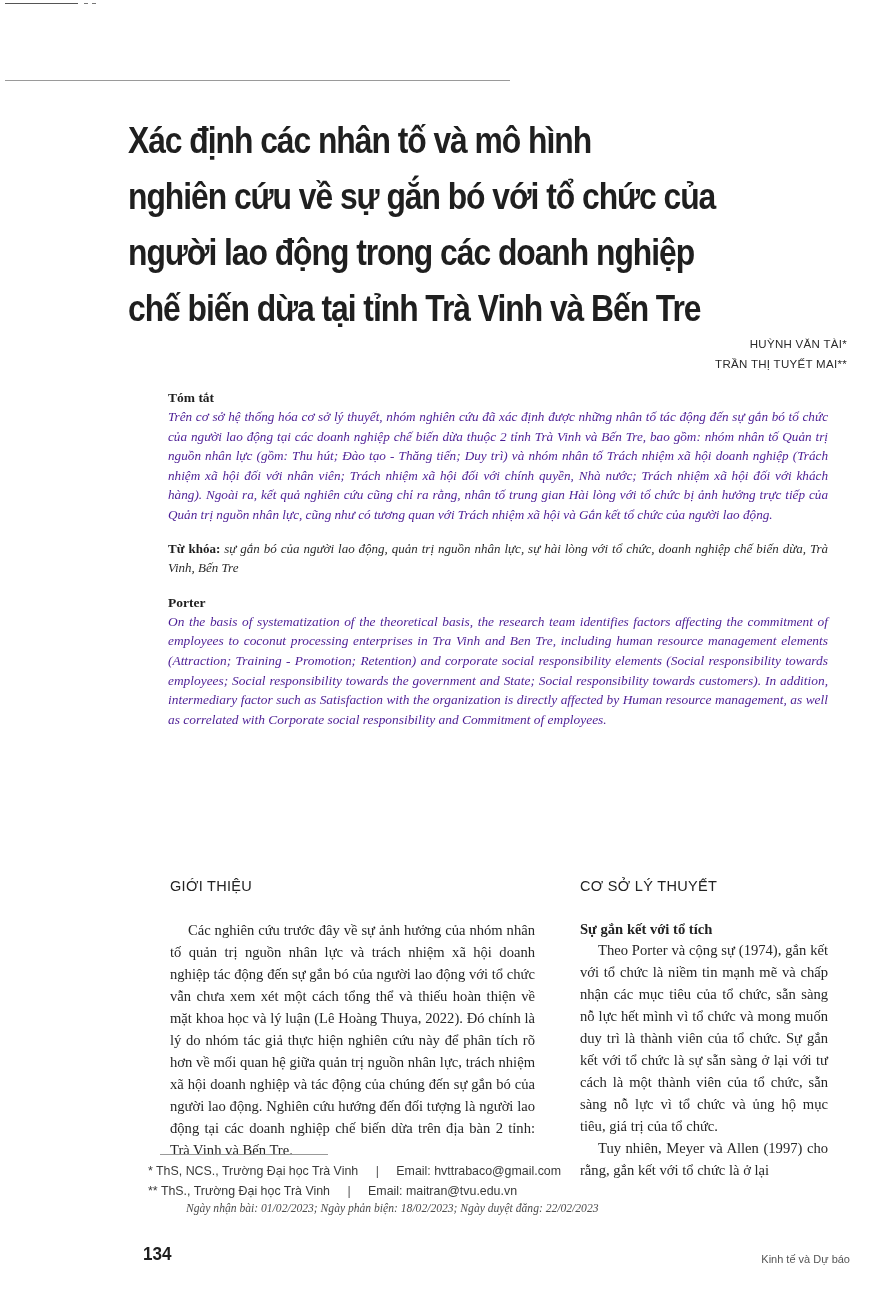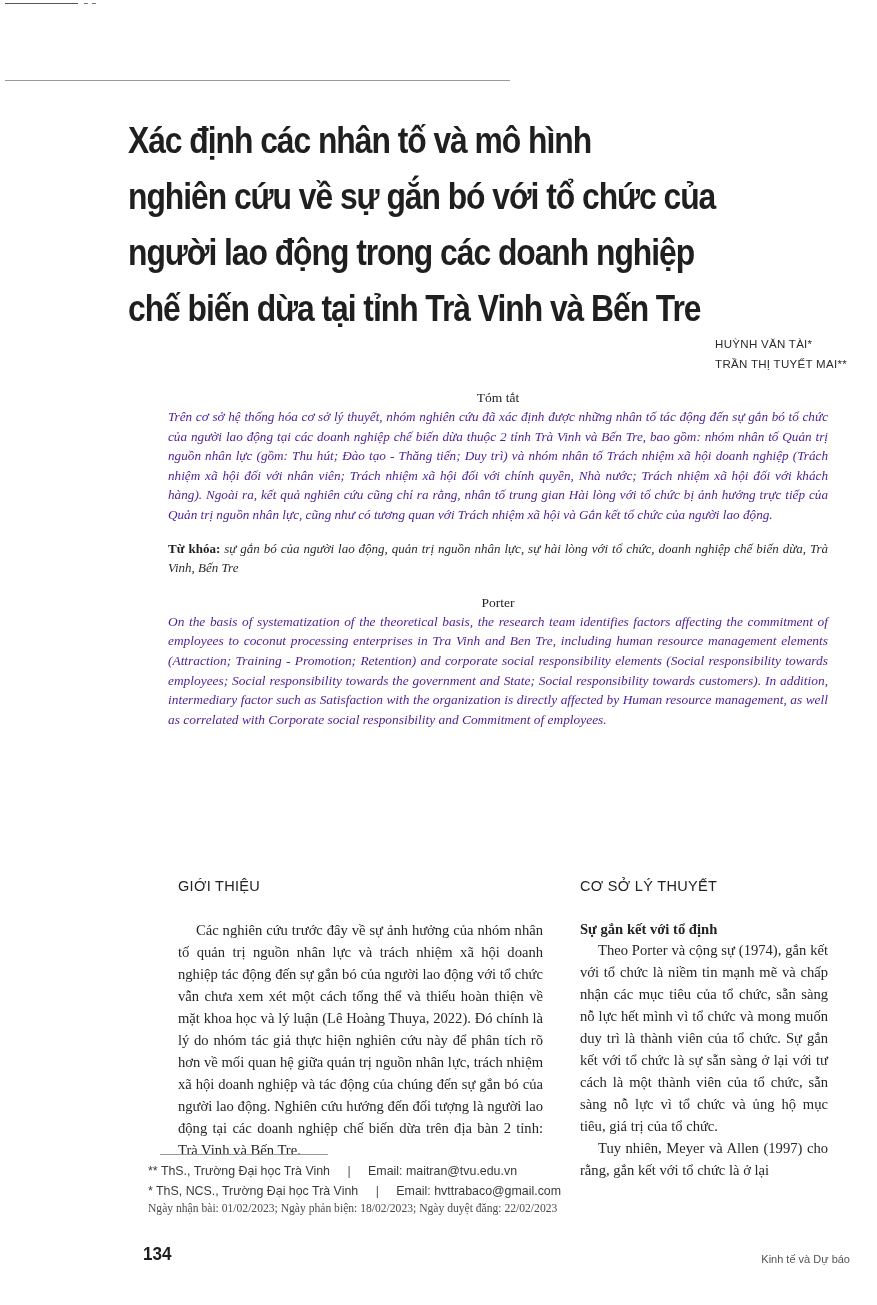--- a/index.html
+++ b/index.html
@@ -4,41 +4,41 @@
 <style>
   html, body { margin: 0; padding: 0; background: #ffffff; }
   body { width: 877px; height: 1305px; position: relative; overflow: hidden; color: #1e1e1e; font-family: "Liberation Serif", serif; }
   .top-rule-1 { position: absolute; left: 5px; top: 3px; width: 73px; height: 1px; background: #555; }
   .top-rule-dash { position: absolute; top: 3px; height: 1px; background: #777; width: 4px; }
   .top-rule-2 { position: absolute; left: 5px; top: 80px; width: 505px; height: 1px; background: #9a9a9a; }
 
   .title { position: absolute; left: 128px; top: 113px; width: 740px; font-family: "Liberation Sans", sans-serif; font-weight: bold; font-size: 37px; line-height: 56px; letter-spacing: -1.2px; color: #1f1f1f; transform: scaleX(0.86); transform-origin: left top; }
   .title div { white-space: nowrap; }
 
-  .authors { position: absolute; right: 30px; top: 334px; text-align: left; font-family: "Liberation Sans", sans-serif; font-size: 11.5px; line-height: 20px; color: #2a2a2a; letter-spacing: 0.3px; }
+  .authors { position: absolute; right: 30px; top: 334px; text-align: right; font-family: "Liberation Sans", sans-serif; font-size: 11.5px; line-height: 20px; color: #2a2a2a; letter-spacing: 0.3px; }
 
   .abstract { position: absolute; left: 168px; top: 389px; width: 660px; }
-  .sec-label { font-weight: normal; font-size: 13.5px; line-height: 18px; text-align: center; }
+  .sec-label { font-weight: bold; font-size: 13.5px; line-height: 18px; }
   .abs-text { font-style: italic; font-size: 13.2px; line-height: 19.6px; text-align: justify; color: #4c1d95; }
   .kw { margin-top: 14px; font-size: 13px; line-height: 19.6px; text-align: justify; }
   .kw b { font-style: normal; font-weight: bold; }
   .kw span.v { font-style: italic; color: #2a2a2a; }
   .summary { margin-top: 16px; }
   .summary .abs-text { font-size: 13.4px; }
 
-  .col-left { position: absolute; left: 178px; top: 877px; width: 365px; }
+  .col-left { position: absolute; left: 170px; top: 877px; width: 365px; }
   .col-right { position: absolute; left: 580px; top: 877px; width: 248px; }
   .section-head { font-family: "Liberation Sans", sans-serif; font-size: 14.5px; letter-spacing: 0.3px; color: #222; margin-bottom: 24px; line-height: 18px; }
   .body-text { font-size: 14.6px; line-height: 22px; text-align: justify; color: #262626; text-indent: 18px; margin: 0; }
   .sub-head { font-weight: bold; font-size: 14.6px; line-height: 20px; color: #222; }
 
   .fn-rule { position: absolute; left: 160px; top: 1154px; width: 168px; height: 1px; background: #999; }
   .footnotes { position: absolute; left: 148px; top: 1161px; font-family: "Liberation Sans", sans-serif; font-size: 12.4px; line-height: 20px; color: #3a3a3a; white-space: nowrap; }
   .footnotes .sep { display: inline-block; margin: 0 14px; color: #555; }
-  .footnotes .dates { font-family: "Liberation Serif", serif; font-size: 11.6px; line-height: 16px; color: #4a4a4a; }
+  .footnotes .dates { font-family: "Liberation Serif", serif; font-style: italic; font-size: 11.6px; line-height: 16px; color: #4a4a4a; margin-left: 38px; }
 
   .page-num { position: absolute; left: 143px; top: 1243px; font-family: "Liberation Sans", sans-serif; font-weight: bold; font-size: 19px; color: #1e1e1e; transform: scaleX(0.9); transform-origin: left top; }
   .journal { position: absolute; right: 27px; top: 1253px; font-family: Liberation Sans, sans-serif; font-size: 11px; color: #555; }
 </style>
 </head>
 <body>
 
 <div class="top-rule-1"></div>
 <div class="top-rule-dash" style="left:84px"></div>
 <div class="top-rule-dash" style="left:92px"></div>
@@ -72,36 +72,36 @@
 
 </div>
 
 <div class="col-left">
   <div class="section-head">GIỚI THIỆU</div>
   <p class="body-text">Các nghiên cứu trước đây về sự ảnh hưởng của nhóm nhân tố quản trị nguồn nhân lực và trách nhiệm xã hội doanh nghiệp tác động đến sự gắn bó của người lao động với tổ chức vẫn chưa xem xét một cách tổng thể và thiếu hoàn thiện về mặt khoa học và lý luận (Lê Hoàng Thuya, 2022). Đó chính là lý do nhóm tác giả thực hiện nghiên cứu này để phân tích rõ hơn về mối quan hệ giữa quản trị nguồn nhân lực, trách nhiệm xã hội doanh nghiệp và tác động của chúng đến sự gắn bó của người lao động. Nghiên cứu hướng đến đối tượng là người lao động tại các doanh nghiệp chế biến dừa trên địa bàn 2 tỉnh: Trà Vinh và Bến Tre.</p>
 </div>
 
 <div class="col-right">
   <div class="section-head">CƠ SỞ LÝ THUYẾT</div>
-  <div class="sub-head">Sự gắn kết với tổ định</div>
+  <div class="sub-head">Sự gắn kết với tổ tích</div>
   <p class="body-text">Theo Porter và cộng sự (1974), gắn kết với tổ chức là niềm tin mạnh mẽ và chấp nhận các mục tiêu của tổ chức, sẵn sàng nỗ lực hết mình vì tổ chức và mong muốn duy trì là thành viên của tổ chức. Sự gắn kết với tổ chức là sự sẵn sàng ở lại với tư cách là một thành viên của tổ chức, sẵn sàng nỗ lực vì tổ chức và ủng hộ mục tiêu, giá trị của tổ chức.</p>
   <p class="body-text">Tuy nhiên, Meyer và Allen (1997) cho rằng, gắn kết với tổ chức là ở lại</p>
 </div>
 
 <div class="fn-rule"></div>
 <div class="footnotes">
   <div>
+    <span>*</span>
+    <span>ThS, NCS., Trường Đại học Trà Vinh</span>
+    <span class="sep">|</span>
+    <span>Email: hvttrabaco@gmail.com</span>
+  </div>
+  <div>
     <span>**</span>
     <span>ThS., Trường Đại học Trà Vinh</span>
     <span class="sep">|</span>
     <span>Email: maitran@tvu.edu.vn</span>
-  </div>
-  <div>
-    <span>*</span>
-    <span>ThS, NCS., Trường Đại học Trà Vinh</span>
-    <span class="sep">|</span>
-    <span>Email: hvttrabaco@gmail.com</span>
   </div>
   <div class="dates">Ngày nhận bài: 01/02/2023; Ngày phản biện: 18/02/2023; Ngày duyệt đăng: 22/02/2023</div>
 </div>
 
 <div class="page-num">134</div>
 <div class="journal">Kinh tế và Dự báo</div>
 
 </body></html>

